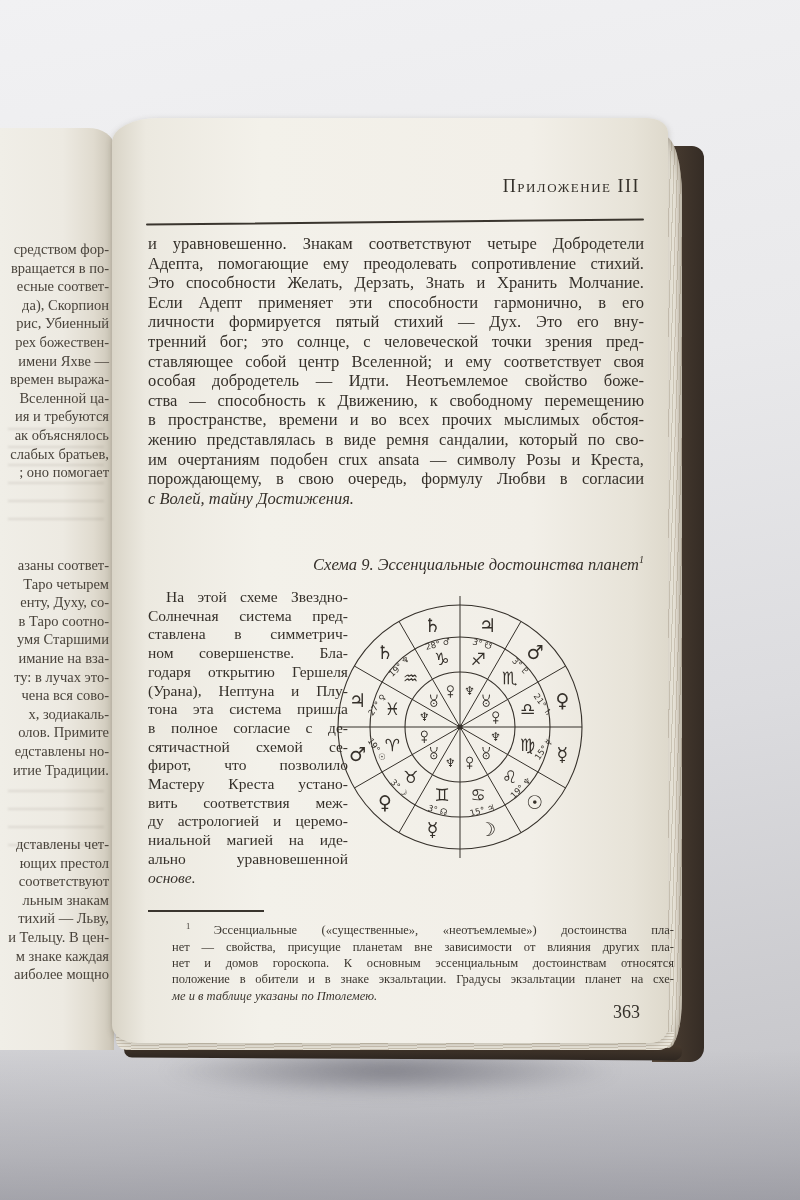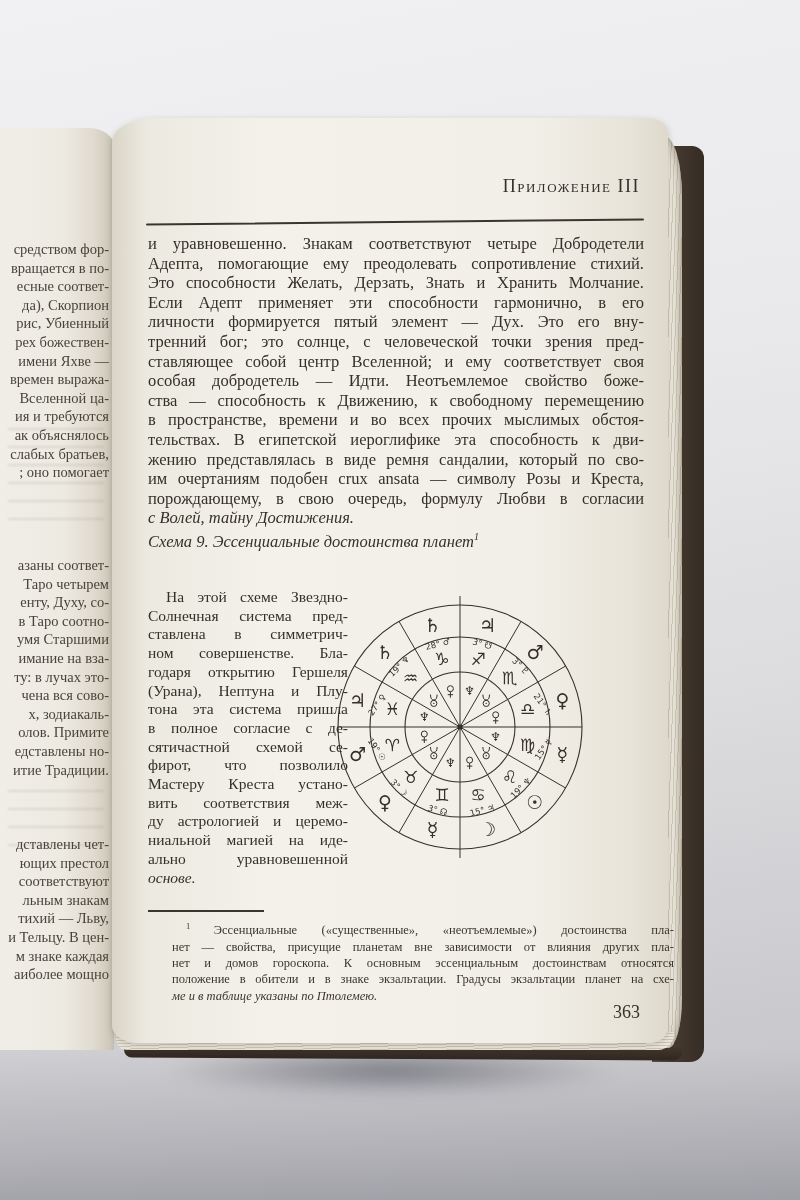--- a/index.html
+++ b/index.html
@@ -38,21 +38,21 @@
     background:linear-gradient(90deg,#d9d4c7 0px,#ece9e0 34px,#f3f1ea 150px,#f2efe8 420px,#e7e3d8 520px,#ded9cc 556px);
     border-radius:46px 22px 18px 26px/24px 14px 16px 18px;
     box-shadow:0 2px 6px rgba(80,70,55,.25);}
   .running-head{position:absolute;top:58px;right:28px;font-size:18px;letter-spacing:1.5px;
     font-variant:small-caps;color:#34302a;}
   .head-rule{position:absolute;top:103px;left:34px;width:498px;height:2px;background:#3a352e;
     transform:rotate(-.6deg);border-radius:2px;}
   .para{position:absolute;top:116px;left:36px;width:496px;color:#35302a;}
   .jline{font-size:16.5px;line-height:19.6px;text-align:justify;text-align-last:justify;}
   .jlast{text-align-last:left;font-style:italic;}
-  .schema-heading{position:absolute;top:413px;left:36px;width:496px;text-align:left;
+  .schema-heading{position:absolute;top:436px;left:36px;width:496px;text-align:right;
     font-style:italic;font-size:16.5px;color:#35302a;}
   .schema-heading sup{font-size:10px;}
   .intro-col{position:absolute;top:470px;left:36px;width:200px;color:#35302a;}
   .intro-col .jline{font-size:15.5px;line-height:18.7px;}
   .wheel{position:absolute;left:208px;top:469px;width:280px;height:280px;}
   .foot-rule{position:absolute;top:792px;left:36px;width:116px;height:1.5px;background:#3a352e;}
   .footnote{position:absolute;top:800px;left:36px;width:502px;color:#3b362f;margin-left:24px;}
   .footnote .jline{font-size:12.5px;line-height:16.4px;}
   .footnote sup{font-size:8.5px;}
   .page-number{position:absolute;top:884px;right:28px;font-size:18px;color:#34302a;}
@@ -115,27 +115,26 @@
   </div>
 
   <div class="right-page">
     <div class="running-head">Приложение III</div>
     <div class="head-rule"></div>
     <div class="para" id="para">
         <div class="jline">и уравновешенно. Знакам соответствуют четыре Добродетели</div>
         <div class="jline">Адепта, помогающие ему преодолевать сопротивление стихий.</div>
         <div class="jline">Это способности Желать, Дерзать, Знать и Хранить Молчание.</div>
         <div class="jline">Если Адепт применяет эти способности гармонично, в его</div>
-        <div class="jline">личности формируется пятый элемент — Дух. Это его вну-</div>
+        <div class="jline">личности формируется пятый стихий — Дух. Это его вну-</div>
         <div class="jline">тренний бог; это солнце, с человеческой точки зрения пред-</div>
         <div class="jline">ставляющее собой центр Вселенной; и ему соответствует своя</div>
         <div class="jline">особая добродетель — Идти. Неотъемлемое свойство боже-</div>
         <div class="jline">ства — способность к Движению, к свободному перемещению</div>
         <div class="jline">в пространстве, времени и во всех прочих мыслимых обстоя-</div>
-        <div class="jline">тельствах. В египетской иероглифике эта способность к дви-</div>
         <div class="jline">жению представлялась в виде ремня сандалии, который по сво-</div>
         <div class="jline">им очертаниям подобен crux ansata — символу Розы и Креста,</div>
         <div class="jline">порождающему, в свою очередь, формулу Любви в согласии</div>
         <div class="jline jlast">с Волей, тайну Достижения.</div>
       </div>
     <div class="schema-heading">
       <span>Схема 9. Эссенциальные достоинства планет</span><sup>1</sup>
     </div>
     <div class="intro-col" id="introcol">
         <div class="jline" style="text-indent: 18px;">На этой схеме Звездно-</div>

